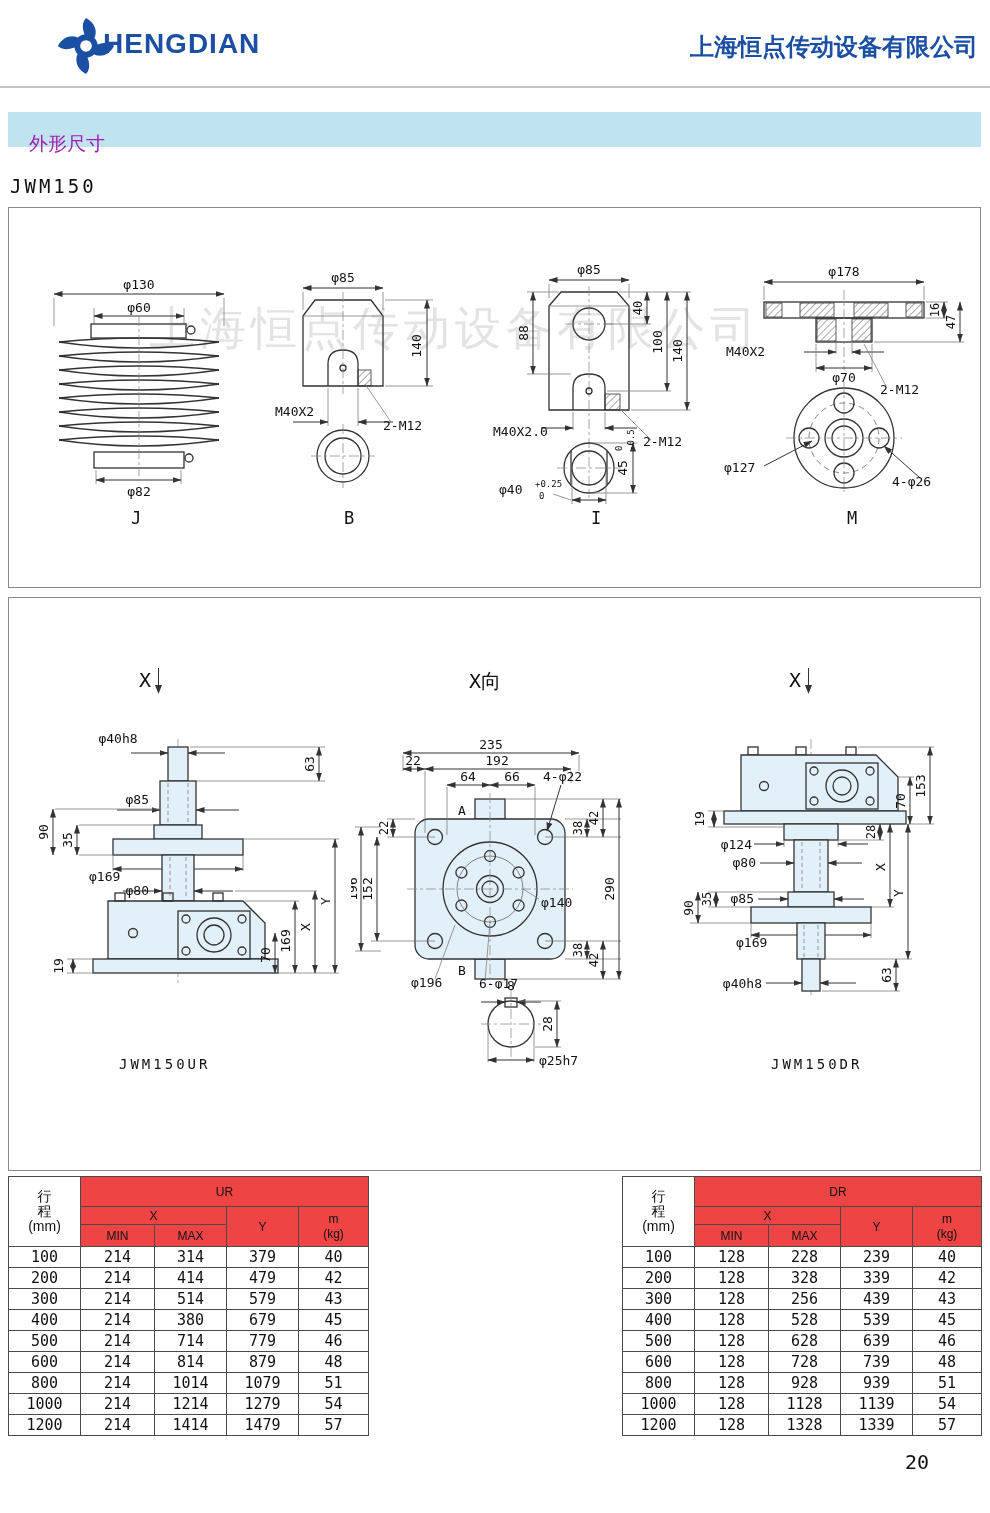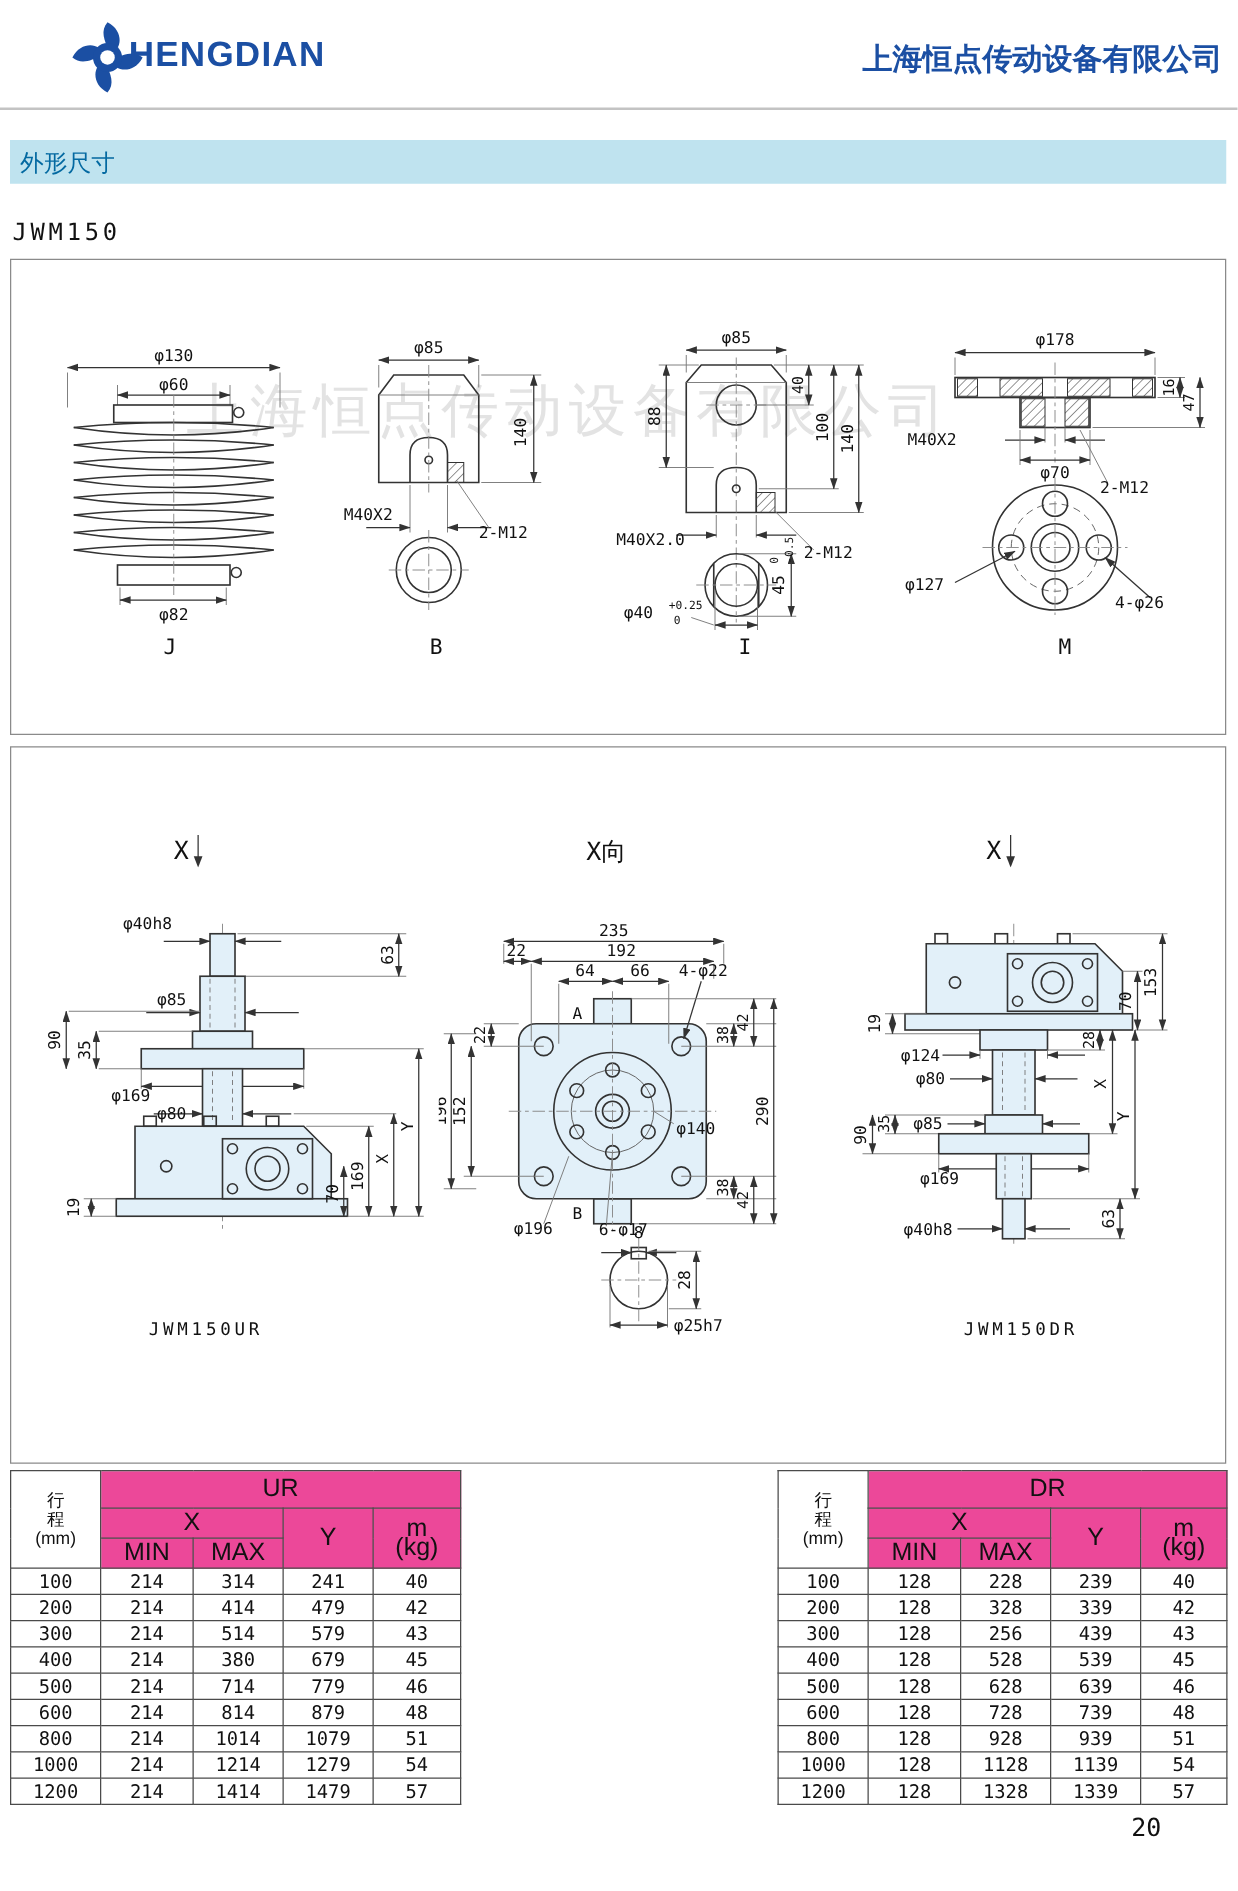--- a/index.html
+++ b/index.html
@@ -3,21 +3,21 @@
 <meta charset="utf-8">
 <style>
   html,body{margin:0;padding:0;}
   body{width:990px;height:1513px;position:relative;background:#fff;font-family:"Liberation Sans",sans-serif;overflow:hidden;color:#111;}
   .abs{position:absolute;}
   .brand-blue{color:#1b4fa3;}
   #brand-text{left:103px;top:28px;font-size:28px;font-weight:bold;letter-spacing:1px;}
   #company-name{left:430px;top:31px;width:548px;text-align:right;font-size:24px;font-weight:bold;}
   #header-divider{left:0;top:86px;width:990px;height:2px;background:#c3c3c3;}
   #section-banner{left:8px;top:112px;width:973px;height:35px;background:#bfe3ef;}
-  #section-title{margin:0;padding:6px 0 0 8px;font-size:19px;font-weight:normal;color:#0369a1;}
+  #section-title{margin:13px;padding:6px 0 0 8px;font-size:19px;font-weight:normal;color:#a21caf;}
   #model-label{left:10px;top:175px;font-size:19px;font-family:"DejaVu Sans Mono",monospace;letter-spacing:3px;}
   .frame{border:1px solid #8a8a8a;background:#fff;overflow:hidden;}
   #box1{left:8px;top:207px;width:971px;height:379px;}
   #box2{left:8px;top:597px;width:971px;height:572px;}
   .watermark{left:140px;top:90px;font-size:46px;letter-spacing:5px;color:#e3e3e3;white-space:nowrap;}
   .drawing-label{font-size:17px;font-family:"DejaVu Sans Mono",monospace;width:30px;text-align:center;}
   .model-sub-label{font-size:14px;font-family:"DejaVu Sans Mono",monospace;letter-spacing:3px;}
   .vlabel{font-size:20px;font-family:"DejaVu Sans Mono",monospace;display:flex;align-items:flex-start;gap:3px;}
   svg text{font-family:"DejaVu Sans Mono",monospace;font-size:13px;fill:#111;}
   svg text.s12{font-size:12px;} svg text.s9{font-size:9px;}
@@ -25,21 +25,21 @@
   .de{stroke:#333;stroke-width:1;marker-end:url(#arr);}
   .t{stroke:#777;stroke-width:0.75;}
   .tf{fill:none;stroke:#666;stroke-width:0.8;}
   .cl{stroke:#888;stroke-width:0.75;stroke-dasharray:10 3 3 3;}
   .o{fill:none;stroke:#333;stroke-width:1.3;}
   .of{fill:#e2f0f9;stroke:#333;stroke-width:1.3;}
   .th{stroke-dasharray:4 3;}
   .hat{fill:url(#hat);stroke:#333;stroke-width:0.8;}
   table.spec{position:absolute;border-collapse:collapse;table-layout:fixed;background:#fff;}
   table.spec th,table.spec td{border:1px solid #4a4a4a;text-align:center;vertical-align:middle;padding:0;}
-  table.spec th{font-size:20px;font-weight:normal;background:#ec4899;}
+  table.spec th{font-size:12px;font-weight:normal;background:#ef4444;}
   table.spec th.stroke{background:#fff;white-space:pre-line;line-height:15px;font-size:14px;}
   table.spec th.pre{white-space:pre-line;line-height:15px;}
   table.spec td{font-size:15px;font-family:"DejaVu Sans Mono",monospace;}
   #page-number{left:905px;top:1450px;font-size:20px;font-family:"DejaVu Sans Mono",monospace;}
 </style>
 </head>
 <body>
 
 <svg width="0" height="0" style="position:absolute">
   <defs>
@@ -545,21 +545,21 @@
       <th>MIN</th>
       <th>MAX</th>
     </tr>
   </thead>
   <tbody>
 
   <tr style="height:21px">
       <td>100</td>
         <td>214</td>
       <td>314</td>
-        <td>241</td>
+        <td>379</td>
       <td>40</td>
     </tr>
       <tr style="height:21px">
       <td>200</td>
         <td>214</td>
       <td>414</td>
         <td>479</td>
       <td>42</td>
     </tr>
       <tr style="height:21px">

